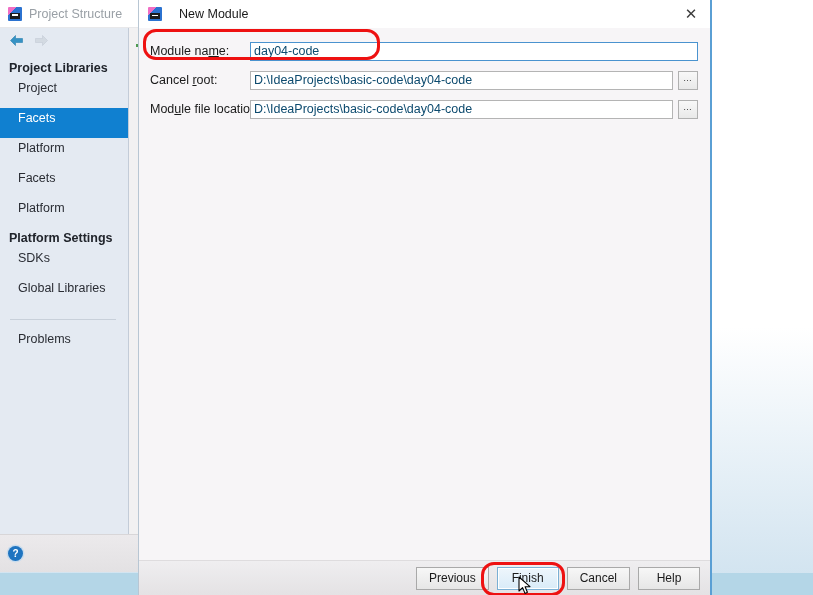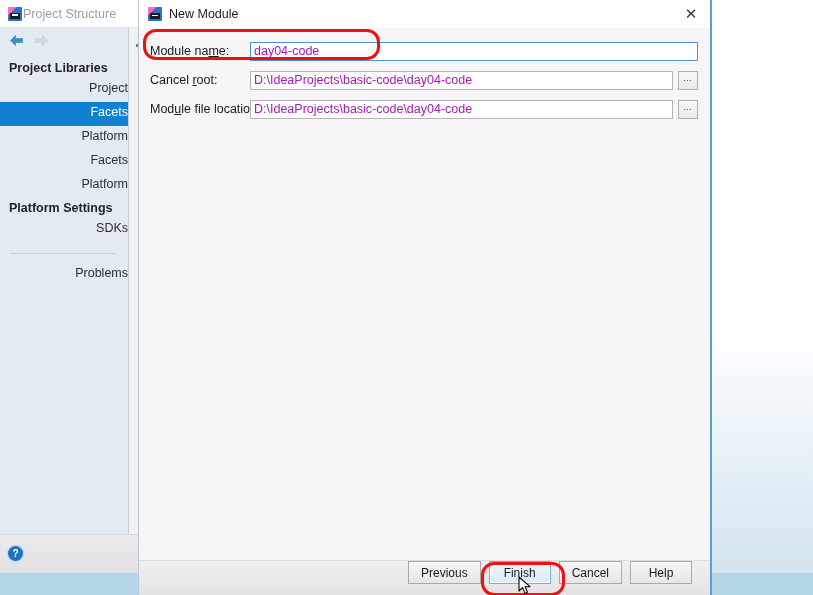--- a/index.html
+++ b/index.html
@@ -46,21 +46,21 @@
     width: 268px;
     height: 28px;
     background: #ffffff;
     display: flex;
     align-items: center;
     padding-left: 8px;
     box-sizing: border-box;
     border-bottom: 1px solid #e8e8ea;
   }
   #ps-title-text {
-    margin-left: 1px;
+    margin-left: 7px;
     font-size: 12.5px;
     color: #9aa0a6;
     white-space: nowrap;
   }
   .ij-logo {
     width: 14px; height: 14px;
     position: relative;
     flex: 0 0 auto;
     background: linear-gradient(135deg,#f06ec4 0%, #f06ec4 30%, #2b72d0 30%, #2b72d0 100%);
     border-radius: 1px;
@@ -110,24 +110,23 @@
   .tree-group {
     font-weight: bold;
     font-size: 12.5px;
     color: #20242b;
     padding: 2px 0 2px 9px;
     line-height: 16px;
   }
   .tree-item {
     font-size: 12.5px;
     color: #2a2d34;
-    padding: 2px 0 6px 18px;
+    padding: 2px 0 12px 18px;
     line-height: 16px;
     white-space: nowrap;
-    text-align: right;
   }
   .tree-item.selected {
     background: #1080d0;
     color: #ffffff;
   }
   #tree-sep {
     height: 1px;
     background: #c8d0da;
     margin: 11px 12px 9px 10px;
   }
@@ -217,21 +216,21 @@
   #dlg-titlebar {
     height: 28px;
     background: #ffffff;
     display: flex;
     align-items: center;
     padding: 0 8px 0 9px;
     box-sizing: border-box;
     position: relative;
   }
   #dlg-title-text {
-    margin-left: 7px;
+    margin-left: 17px;
     font-size: 12.5px;
     color: #1a1a1a;
     font-weight: normal;
   }
   #dlg-close {
     position: absolute;
     right: 10px; top: 5px;
     width: 18px; height: 18px;
     font-size: 15px;
     line-height: 18px;
@@ -256,21 +255,21 @@
     white-space: nowrap;
     flex: 0 0 auto;
   }
   .mnem { text-decoration: underline; }
   .text-input {
     flex: 1 1 auto;
     height: 19px;
     background: #ffffff;
     border: 1px solid #b4b4b4;
     font-size: 12.5px;
-    color: #a21caf;
+    color: #0c4a6e;
     line-height: 17px;
     padding: 0 3px;
     box-sizing: border-box;
     overflow: hidden;
     white-space: nowrap;
   }
   .text-input.focused {
     border: 1px solid #4a93cf;
   }
   .browse-btn {
@@ -292,24 +291,24 @@
   #row-name { margin-top: 12px; }
   #row-content { margin-top: 7px; }
   #row-modfile { margin-top: 7px; }
 
   #dlg-footer {
     position: absolute;
     left: 0; right: 0; bottom: 0;
     height: 35px;
     background: linear-gradient(180deg, #efeef0 0%, #e4e2e4 100%);
     display: flex;
-    align-items: flex-start;
+    align-items: center;
     justify-content: flex-end;
     gap: 8px;
-    padding-right: 18px;
+    padding-right: 10px;
     box-sizing: border-box;
     border-top: 1px solid #dedcde;
   }
   .dlgbtn {
     min-width: 62px;
     height: 23px;
     border: 1px solid #a9a9a9;
     background: linear-gradient(180deg, #f7f7f7 0%, #e6e6e6 100%);
     font-size: 12px;
     color: #1a1a1a;
@@ -377,20 +376,21 @@
     <div id="ps-tree">
       <div class="tree-group">Project Libraries</div>
       <div class="tree-item">Project</div>
       <div class="tree-item selected">Facets</div>
       <div class="tree-item">Platform</div>
       <div class="tree-item">Facets</div>
       <div class="tree-item">Platform</div>
 
       <div class="tree-group">Platform Settings</div>
       <div class="tree-item">SDKs</div>
+      <div class="tree-item">Global Libraries</div>
 
       <div id="tree-sep"></div>
 
       <div class="tree-item">Problems</div>
     </div>
   </div>
 
   <div id="ps-content">
     <span id="plus-icon"></span>
   </div>

